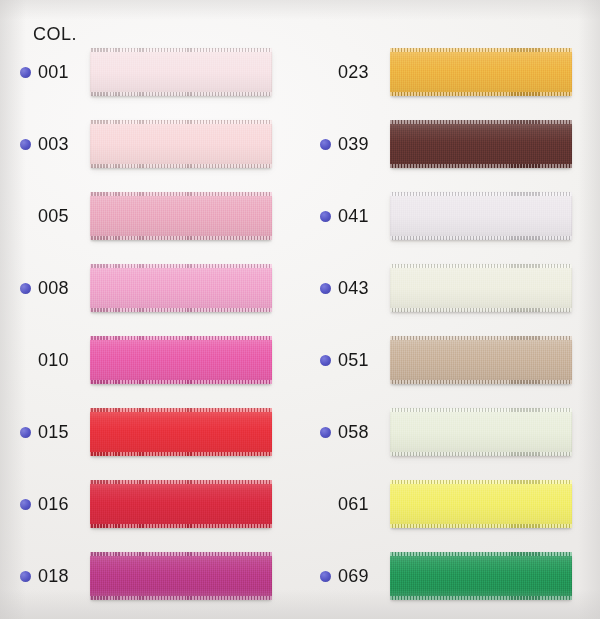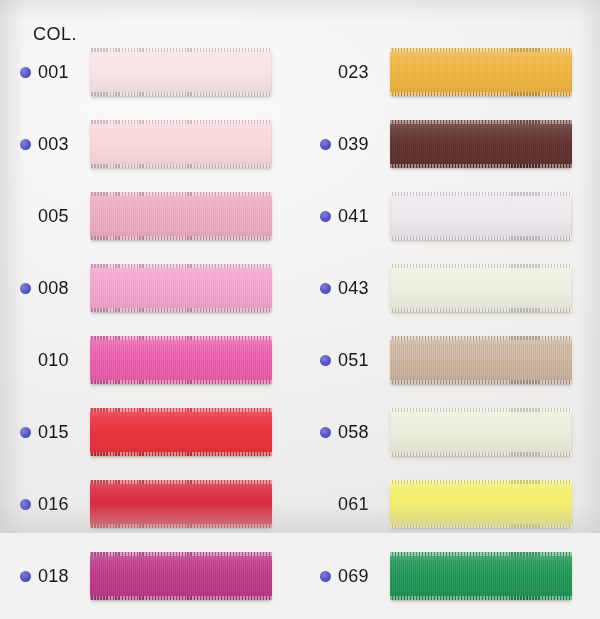--- a/index.html
+++ b/index.html
@@ -11,21 +11,21 @@
     height: 619px;
     overflow: hidden;
     font-family: "Liberation Sans", sans-serif;
     background: #f3f2f0;
   }
 
   
   #swatch-page {
     position: relative;
     width: 600px;
-    height: 533px;
+    height: 619px;
     background:
       radial-gradient(ellipse 120% 80% at 30% 20%, #fbfafa 0%, #f3f2f0 55%, #eceae8 100%);
     text-align: right;
   }
   
   #swatch-page::after {
     content: "";
     position: absolute;
     inset: 0;
     pointer-events: none;

